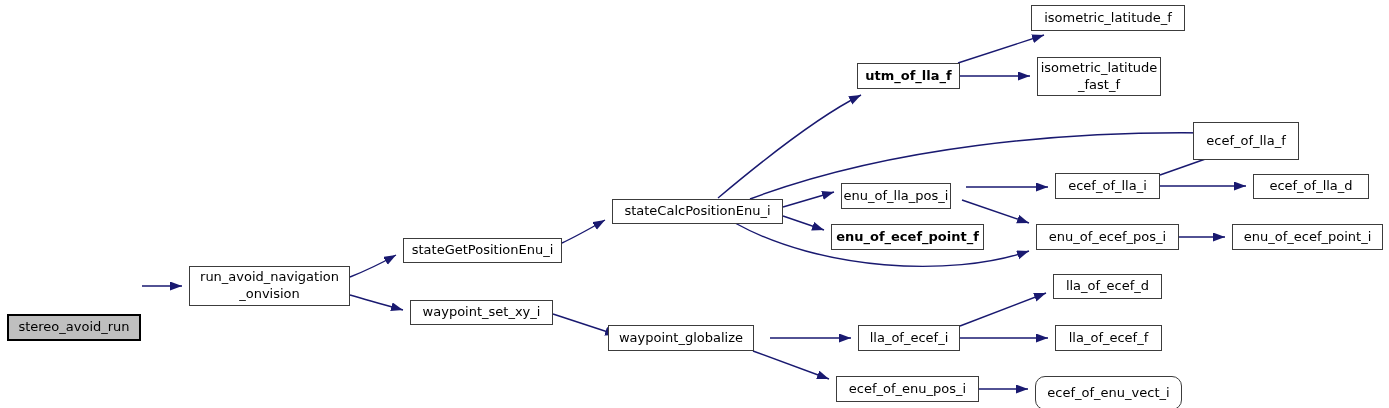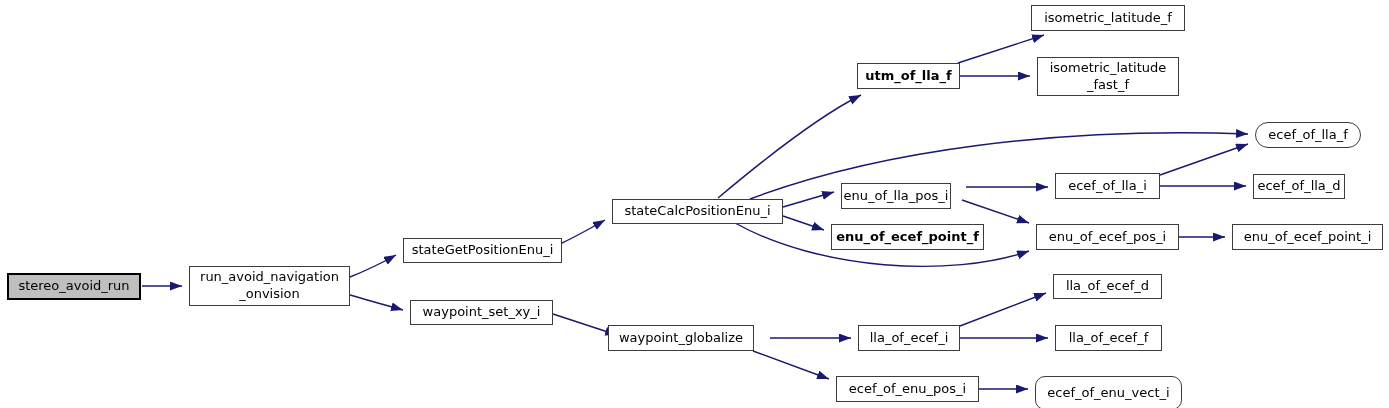--- a/index.html
+++ b/index.html
@@ -37,20 +37,21 @@
     align-items: center;
     justify-content: center;
     text-align: center;
     white-space: pre-line;
     cursor: pointer;
   }
   .node.highlight {
     background: #bfbfbf;
     border: 2px solid #000000;
     cursor: default;
+    margin-top: 41px;
   }
 </style>
 </head>
 <body>
 
 <div id="canvas">
 
   <svg id="edges" width="1389" height="408" viewBox="0 0 1389 408">
     <defs>
       <marker id="arrow" markerUnits="userSpaceOnUse" markerWidth="13" markerHeight="10" refX="12" refY="4.5" orient="auto">
@@ -83,26 +84,26 @@
 
   <div class="node highlight" style="left:7px; top:273px; width:134px; height:27px;">stereo_avoid_run</div>
   <div class="node" style="left:189px; top:266px; width:161px; height:40px;">run_avoid_navigation
 _onvision</div>
   <div class="node" style="left:403px; top:238px; width:159px; height:25px;">stateGetPositionEnu_i</div>
   <div class="node" style="left:410px; top:300px; width:143px; height:25px;">waypoint_set_xy_i</div>
   <div class="node" style="left:612px; top:199px; width:171px; height:25px;">stateCalcPositionEnu_i</div>
   <div class="node" style="left:608px; top:325px; width:146px; height:26px;">waypoint_globalize</div>
   <div class="node" style="left:857px; top:63px; width:103px; height:26px;font-weight:bold;">utm_of_lla_f</div>
   <div class="node" style="left:1031px; top:5px; width:154px; height:26px;">isometric_latitude_f</div>
-  <div class="node" style="left:1037px; top:57px; width:142px; height:39px;">isometric_latitude
+  <div class="node" style="left:1037px; top:57px; width:124px; height:39px;">isometric_latitude
 _fast_f</div>
   <div class="node" style="left:841px; top:183px; width:110px; height:26px;">enu_of_lla_pos_i</div>
   <div class="node" style="left:1055px; top:173px; width:105px; height:26px;">ecef_of_lla_i</div>
-  <div class="node" style="left:1255px; top:122px; width:106px; height:26px;border-radius:13px;">ecef_of_lla_f</div>
-  <div class="node" style="left:1253px; top:174px; width:92px; height:25px;text-align:right;">ecef_of_lla_d</div>
+  <div class="node" style="left:1193px; top:122px; width:106px; height:38px;">ecef_of_lla_f</div>
+  <div class="node" style="left:1253px; top:174px; width:116px; height:25px;text-align:right;">ecef_of_lla_d</div>
   <div class="node" style="left:831px; top:224px; width:153px; height:26px;font-weight:bold;">enu_of_ecef_point_f</div>
   <div class="node" style="left:1036px; top:224px; width:143px; height:26px;">enu_of_ecef_pos_i</div>
   <div class="node" style="left:1232px; top:224px; width:151px; height:26px;">enu_of_ecef_point_i</div>
   <div class="node" style="left:858px; top:325px; width:102px; height:26px;">lla_of_ecef_i</div>
   <div class="node" style="left:1053px; top:274px; width:109px; height:25px;">lla_of_ecef_d</div>
   <div class="node" style="left:1055px; top:325px; width:107px; height:26px;">lla_of_ecef_f</div>
   <div class="node" style="left:836px; top:376px; width:143px; height:26px;">ecef_of_enu_pos_i</div>
   <div class="node" style="left:1035px; top:376px; width:147px; height:34px;border-radius:10px;">ecef_of_enu_vect_i</div>
 
 </div>

